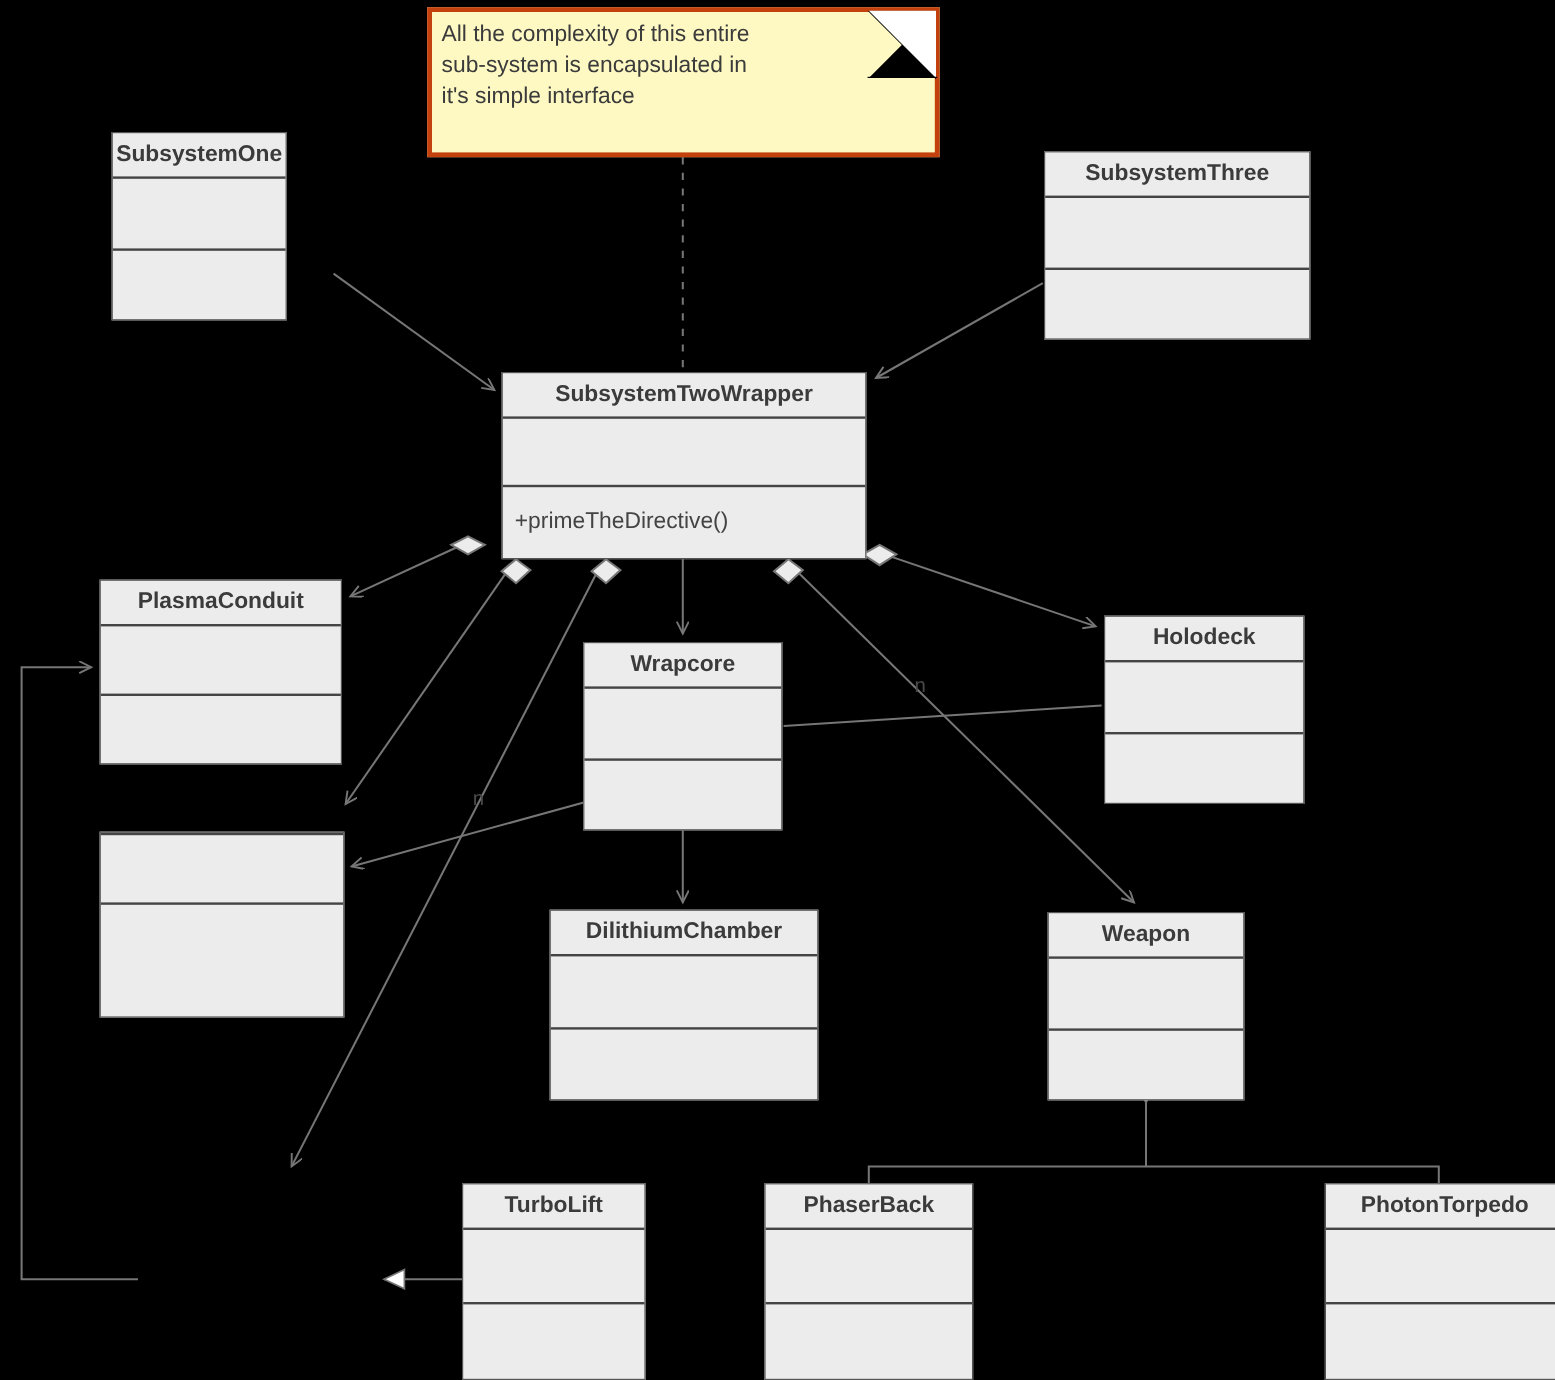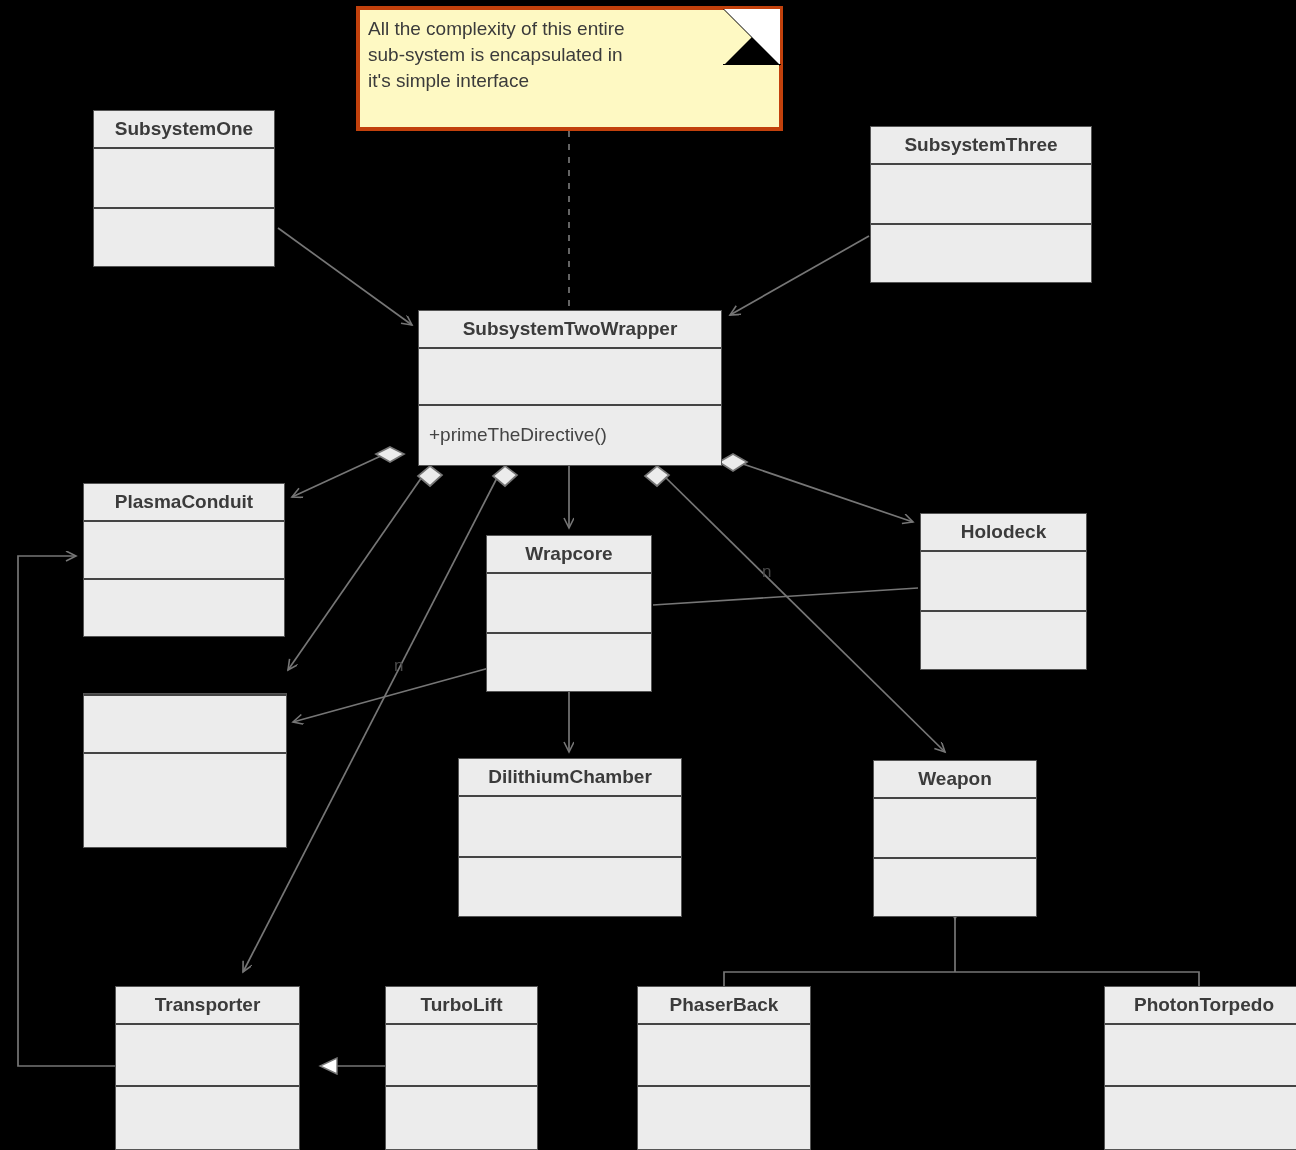--- a/index.html
+++ b/index.html
@@ -78,21 +78,21 @@
     <div style="position:absolute;right:-1px;top:-1px;width:0;height:0;
                 border-right:56px solid #fff;border-bottom:56px solid transparent;"></div>
     <div style="position:absolute;right:-2px;top:54px;width:58px;height:1px;background:#000;"></div>
     <div style="position:relative;z-index:3;">
       <div>All the complexity of this entire</div>
       <div>sub-system is encapsulated in</div>
       <div>it's simple interface</div>
     </div>
   </div>
 
-  <div class="cls" style="left:93px;top:110px;width:182px;height:157px;text-align:right;">
+  <div class="cls" style="left:93px;top:110px;width:146px;height:157px;text-align:right;">
     <div class="name">SubsystemOne</div>
     <div class="comp bar" style="height:60px;"></div>
     <div class="comp bar" style="height:59px;"></div>
   </div>
 
   <div class="cls" style="left:870px;top:126px;width:222px;height:157px;">
     <div class="name">SubsystemThree</div>
     <div class="comp bar" style="height:60px;"></div>
     <div class="comp bar" style="height:59px;"></div>
   </div>
@@ -133,25 +133,20 @@
     <div class="comp bar" style="height:61px;"></div>
     <div class="comp bar" style="height:60px;"></div>
   </div>
 
   <div class="cls" style="left:873px;top:760px;width:164px;height:157px;">
     <div class="name">Weapon</div>
     <div class="comp bar" style="height:60px;"></div>
     <div class="comp bar" style="height:59px;"></div>
   </div>
 
-  <div class="cls" style="left:115px;top:986px;width:185px;height:164px;">
-    <div class="name">Transporter</div>
-    <div class="comp bar" style="height:62px;"></div>
-    <div class="comp bar" style="height:64px;"></div>
-  </div>
 
   <div class="cls" style="left:385px;top:986px;width:153px;height:164px;">
     <div class="name">TurboLift</div>
     <div class="comp bar" style="height:62px;"></div>
     <div class="comp bar" style="height:64px;"></div>
   </div>
 
   <div class="cls" style="left:637px;top:986px;width:174px;height:164px;">
     <div class="name">PhaserBack</div>
     <div class="comp bar" style="height:62px;"></div>

